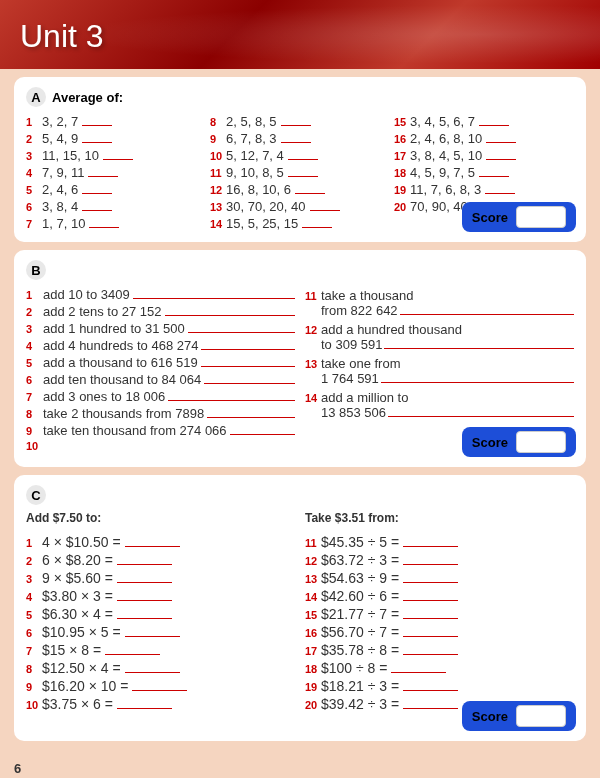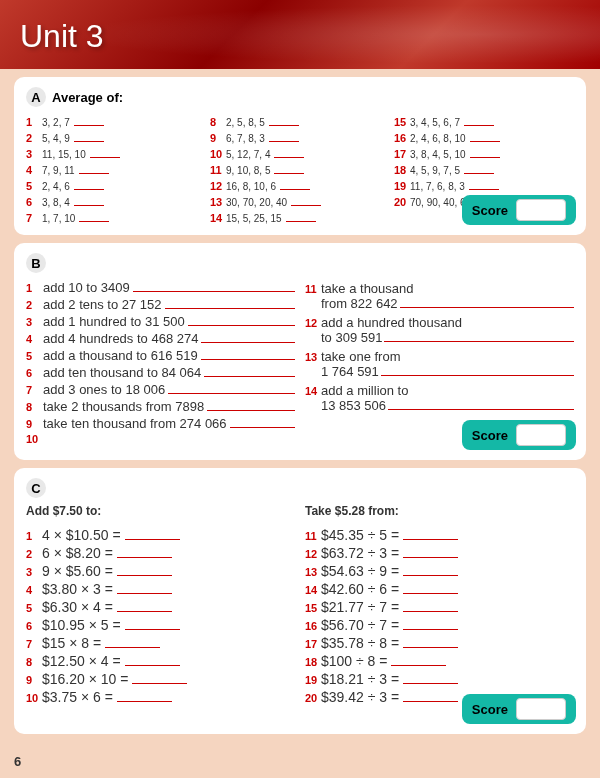--- a/index.html
+++ b/index.html
@@ -66,21 +66,21 @@
       justify-content: center;
       font-weight: bold;
       font-size: 13px;
     }
 
     
     .score-box {
       position: absolute;
       bottom: 10px;
       right: 10px;
-      background: #14b8a6;
+      background: #1d4ed8;
       border-radius: 8px;
       padding: 4px 10px;
       display: flex;
       align-items: center;
       gap: 8px;
       font-weight: bold;
       font-size: 13px;
     }
     .score-input {
       background: white;
@@ -104,21 +104,21 @@
       padding: 1px 0;
     }
     .avg-num {
       color: #cc0000;
       font-weight: bold;
       min-width: 14px;
       font-size: 11px;
     }
     .avg-vals {
       color: #333;
-      font-size: 10px;
+      font-size: 13px;
     }
     .answer-line {
       border-bottom: 1.5px solid #cc0000;
       min-width: 30px;
       display: inline-block;
       height: 12px;
       margin-left: 2px;
     }
     .b-item {
       display: flex;
@@ -454,21 +454,21 @@
       <div class="score-input"></div>
     </div>
   </div>
 
   <div class="section">
     <div class="section-header">
       <span class="section-label">C</span>
     </div>
     <div class="c-header-row">
       <div class="section-c-title">Add $7.50 to:</div>
-      <div class="section-c-title">Take $5.28 from:</div>
+      <div class="section-c-title">Take $3.51 from:</div>
     </div>
     <div class="section-c-grid">
 
       <div>
         <div class="c-item">
             <span class="c-num">1</span>
             <span class="c-text">4 × $10.50 =</span>
             <span class="answer-line-c"></span>
           </div>
         <div class="c-item">

